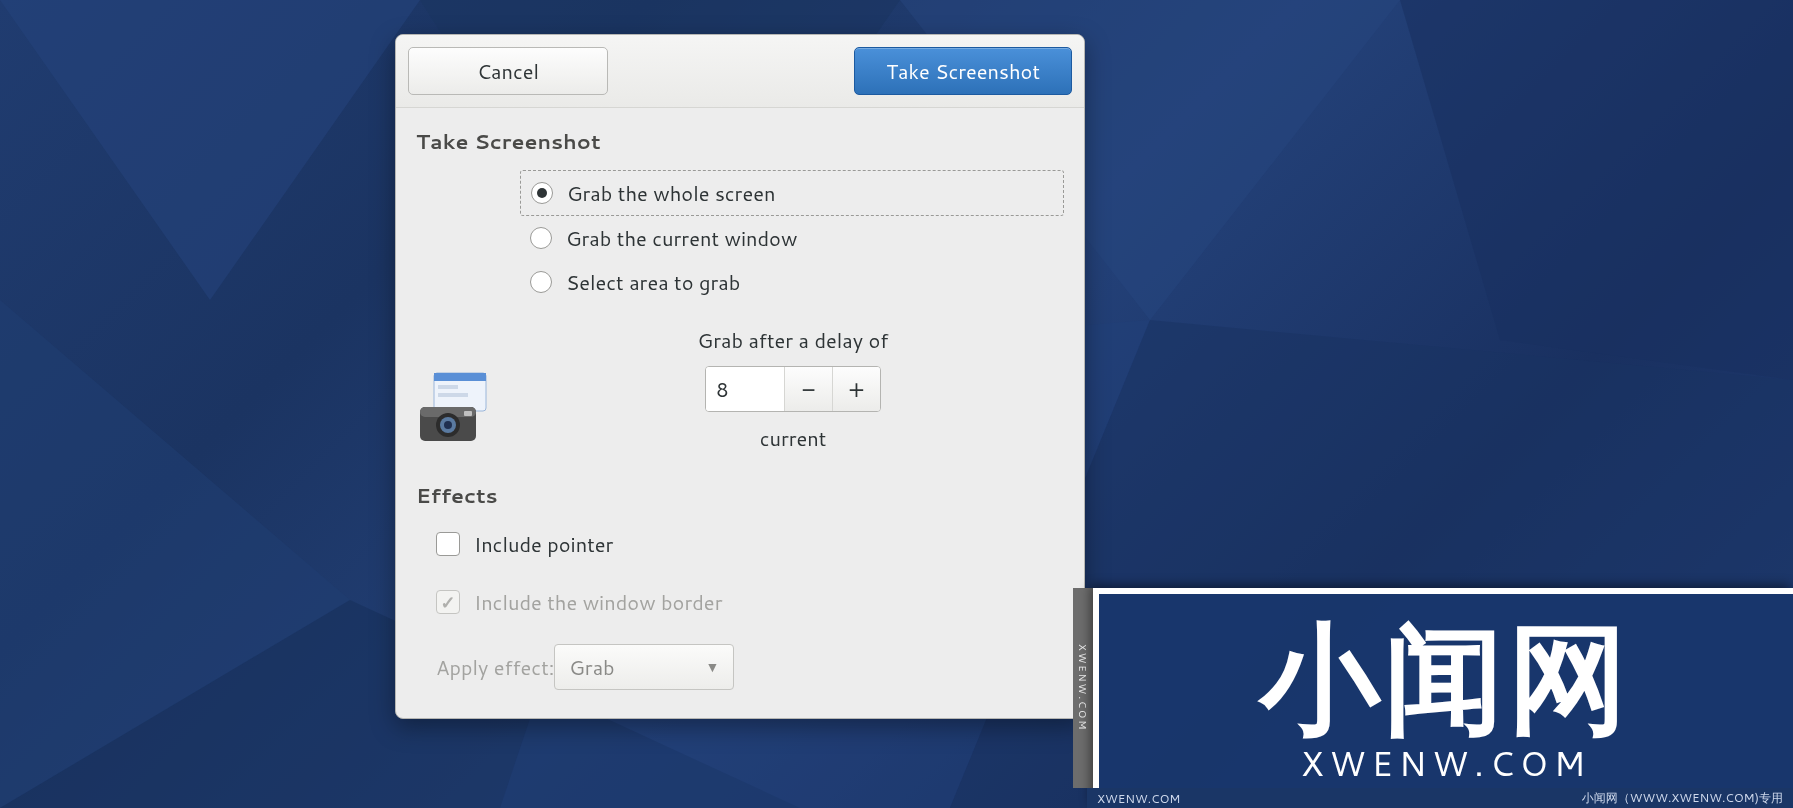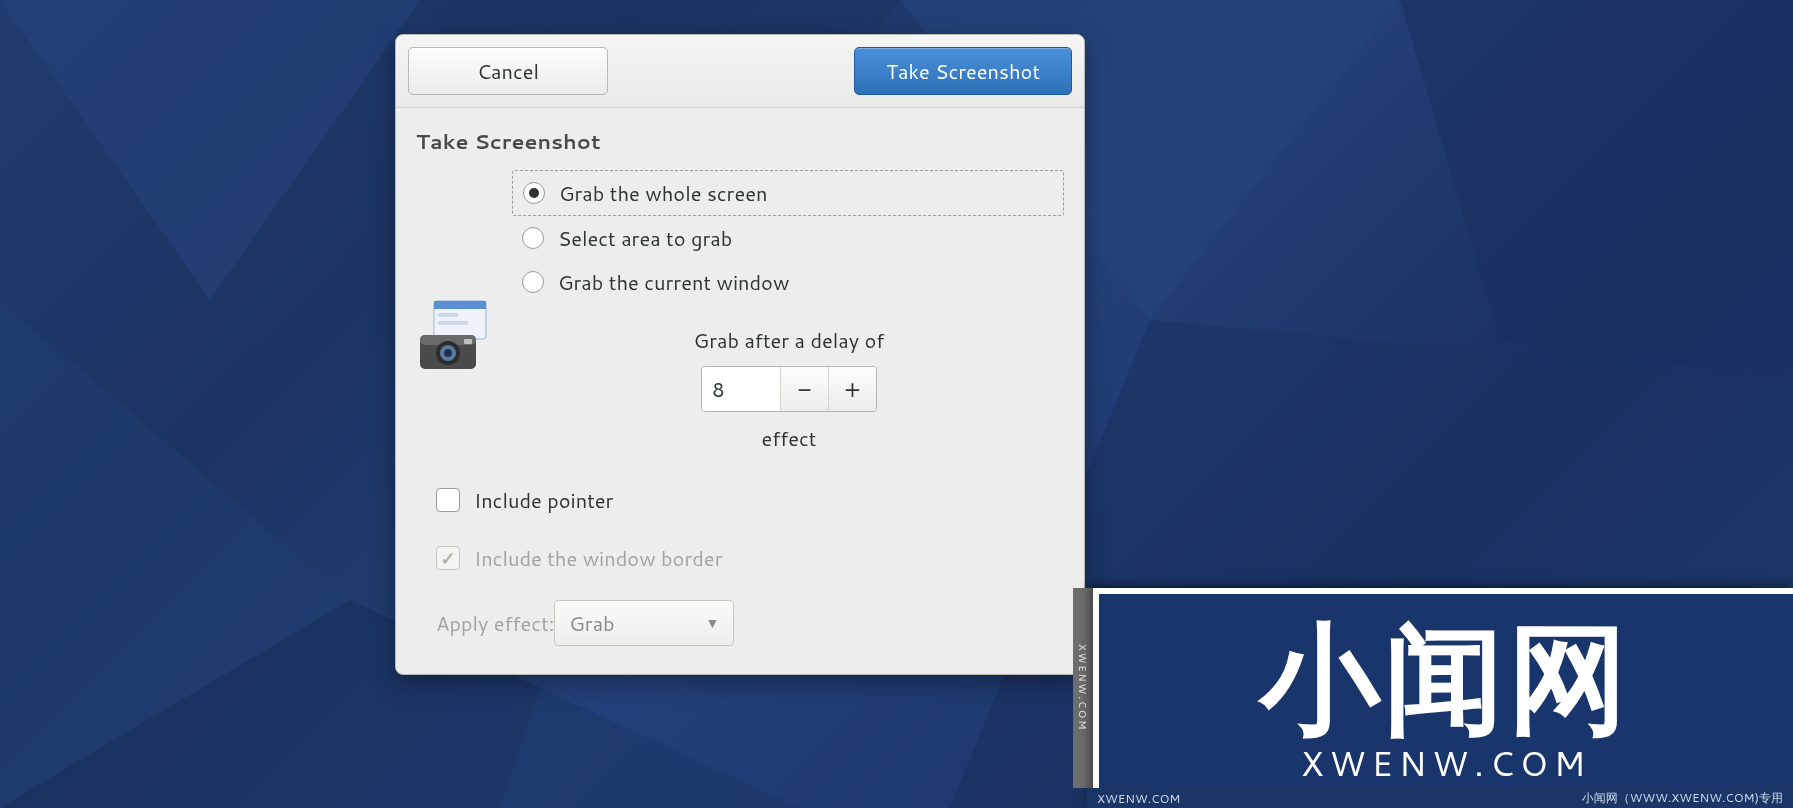--- a/index.html
+++ b/index.html
@@ -67,22 +67,22 @@
   .section-title {
     font-weight: 700;
     font-size: 21px;
     color: #4a4a48;
     margin-bottom: 14px;
   }
   .section + .section { margin-top: 28px; }
 
   .grab-row {
     display: flex;
-    align-items: center;
-    gap: 16px;
+    align-items: flex-end;
+    gap: 24px;
   }
   .camera-icon { width: 80px; flex: 0 0 80px; margin-top: 52px; }
   .options { flex: 1; }
 
   .radio-row {
     display: flex; align-items: center;
     gap: 14px;
     padding: 8px 10px;
     font-size: 20px;
     cursor: pointer;
@@ -236,41 +236,42 @@
           </svg>
         </div>
 
         <div class="options">
           <label class="radio-row focused">
             <span class="radio checked"></span>
             <span>Grab the whole screen</span>
           </label>
           <label class="radio-row">
             <span class="radio"></span>
-            <span>Select area to grab</span>
+            <span>Grab the current window</span>
           </label>
           <label class="radio-row">
             <span class="radio"></span>
-            <span>Grab the current window</span>
+            <span>Select area to grab</span>
           </label>
 
           <div class="delay-row">
             <span>Grab after a delay of</span>
             <span class="spin">
               <input type="text" value="8" style="">
               <button>−</button>
               <button>+</button>
             </span>
-            <span>effect</span>
+            <span>current</span>
           </div>
         </div>
       </div>
     </div>
 
     <div class="section">
+      <div class="section-title">Effects</div>
 
       <label class="check-row">
         <span class="checkbox"></span>
         <span>Include pointer</span>
       </label>
 
       <label class="check-row disabled">
         <span class="checkbox checked"></span>
         <span>Include the window border</span>
       </label>

